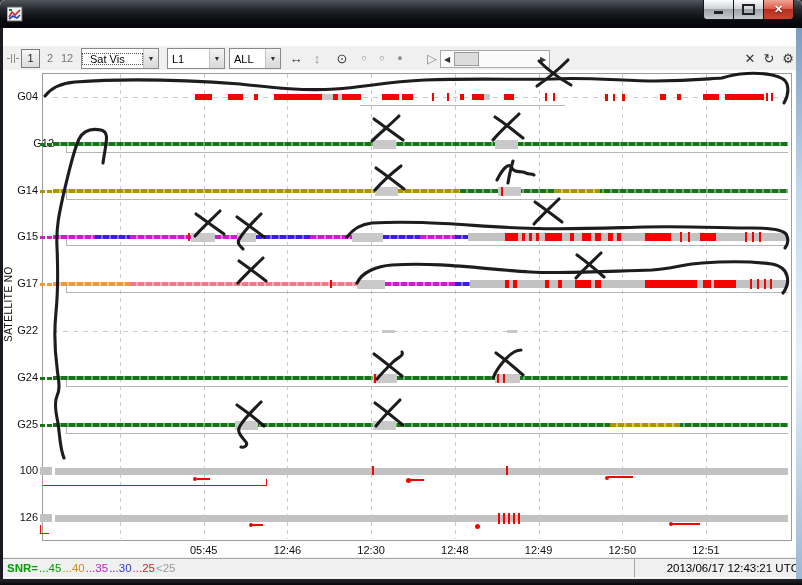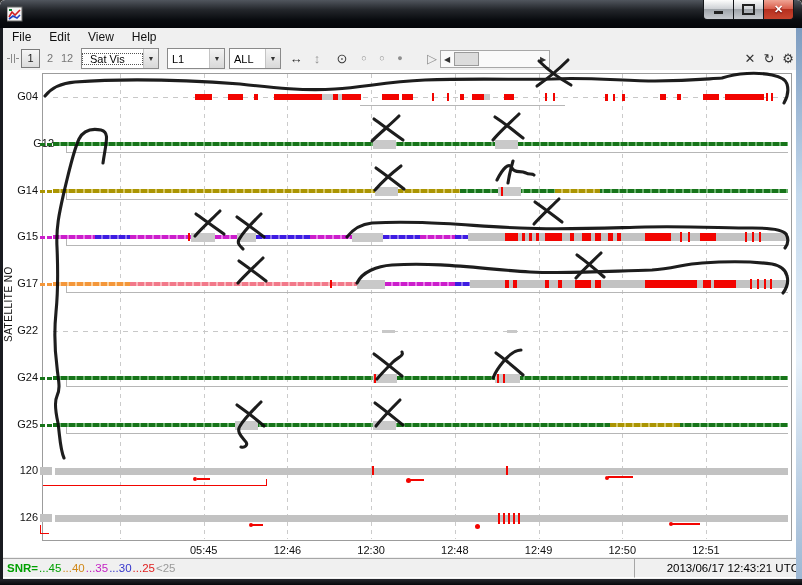--- a/index.html
+++ b/index.html
@@ -94,26 +94,20 @@
         </div>
       <div class="capbtn" id="btn-max">
           <div class="glyph-max"></div>
         </div>
       <div class="capbtn" id="btn-close">
           <span class="glyph-close">✕</span>
         </div>
     </div>
   </div>
 
-  <div id="menubar">
-    <span class="menu-item">File</span>
-    <span class="menu-item">Edit</span>
-    <span class="menu-item">View</span>
-    <span class="menu-item">Help</span>
-  </div>
 
   <div id="toolbar">
     <span class="tb" id="grip">
         <span class="griph"></span>
         <span class="gripbar"></span>
         <span class="gripbar"></span>
         <span class="griph"></span>
       </span>
     <span class="tb" style="left:18px;">
         <span class="tbtn">1</span>
@@ -295,21 +289,21 @@
       <div class="seg s-ul" style="left: 66px; top: 315.5px; width: 722px; height: 1px;"></div>
       <div class="slab" style="left: 0px; top: 348px; width: 38px;">G25</div>
       <div class="seg s-grn" style="left: 40px; top: 353.5px; width: 5px; height: 3px;"></div>
       <div class="seg s-grn" style="left: 47px; top: 353.5px; width: 5px; height: 3px;"></div>
       <div class="seg s-grn" style="left: 53px; top: 353px; width: 735px; height: 4px;"></div>
       <div class="seg s-olv" style="left: 610px; top: 353px; width: 70px; height: 4px;"></div>
       <div class="seg s-gry" style="left: 235px; top: 350.5px; width: 23px; height: 9px;"></div>
       <div class="seg s-gry" style="left: 373px; top: 350.5px; width: 23px; height: 9px;"></div>
       <div class="seg s-ul" style="left: 66px; top: 357px; width: 1px; height: 6px;"></div>
       <div class="seg s-ul" style="left: 66px; top: 362.5px; width: 722px; height: 1px;"></div>
-      <div class="slab" style="left: 0px; top: 394px; width: 38px;">120</div>
+      <div class="slab" style="left: 0px; top: 394px; width: 38px;">100</div>
       <div class="seg s-bar" style="left: 40px; top: 397px; width: 12px; height: 8px;"></div>
       <div class="seg s-bar" style="left: 55px; top: 397.5px; width: 733px; height: 7px;"></div>
       <div class="seg s-dot" style="left: 193px; top: 407px; width: 4px; height: 4px;"></div>
       <div class="seg s-red" style="left: 197px; top: 408px; width: 13px; height: 2px;"></div>
       <div class="seg s-red" style="left: 372px; top: 395.5px; width: 2px; height: 9px;"></div>
       <div class="seg s-dot" style="left: 406px; top: 407.5px; width: 5px; height: 5px;"></div>
       <div class="seg s-red" style="left: 410px; top: 409px; width: 14px; height: 2px;"></div>
       <div class="seg s-red" style="left: 506px; top: 395.5px; width: 2px; height: 9px;"></div>
       <div class="seg s-dot" style="left: 605px; top: 406px; width: 4px; height: 4px;"></div>
       <div class="seg s-red" style="left: 608px; top: 406px; width: 25px; height: 2px;"></div>

